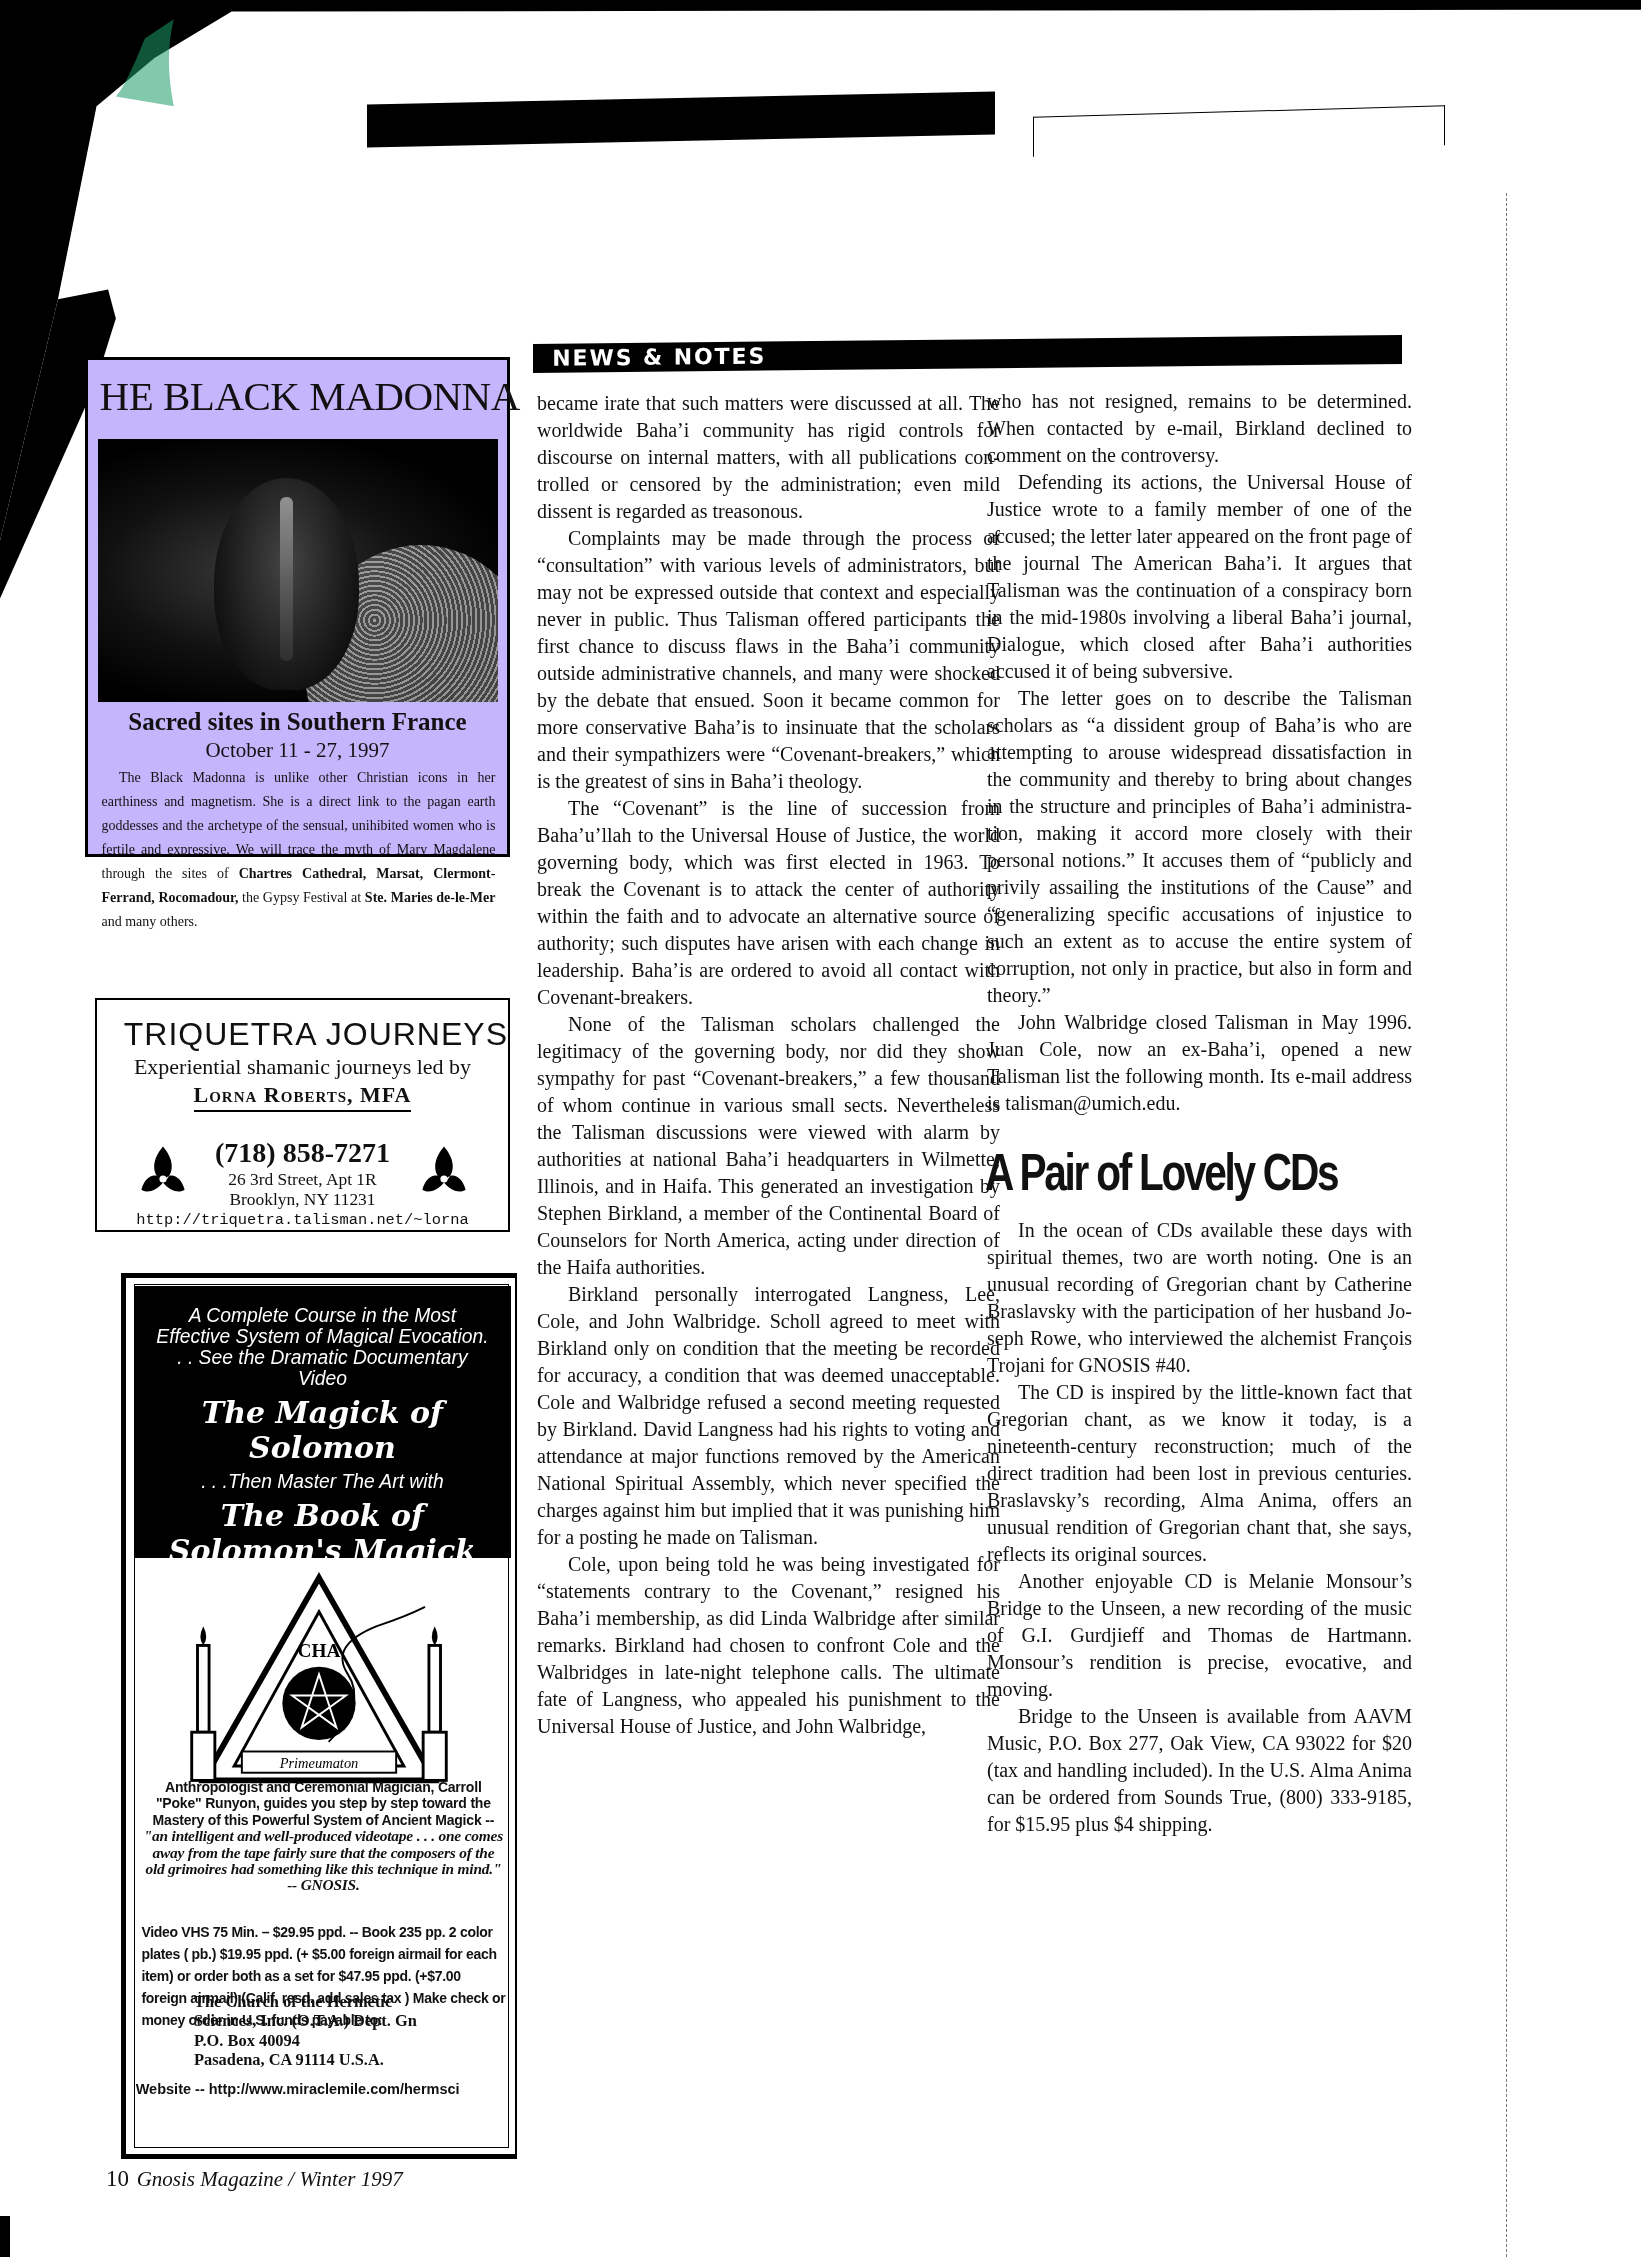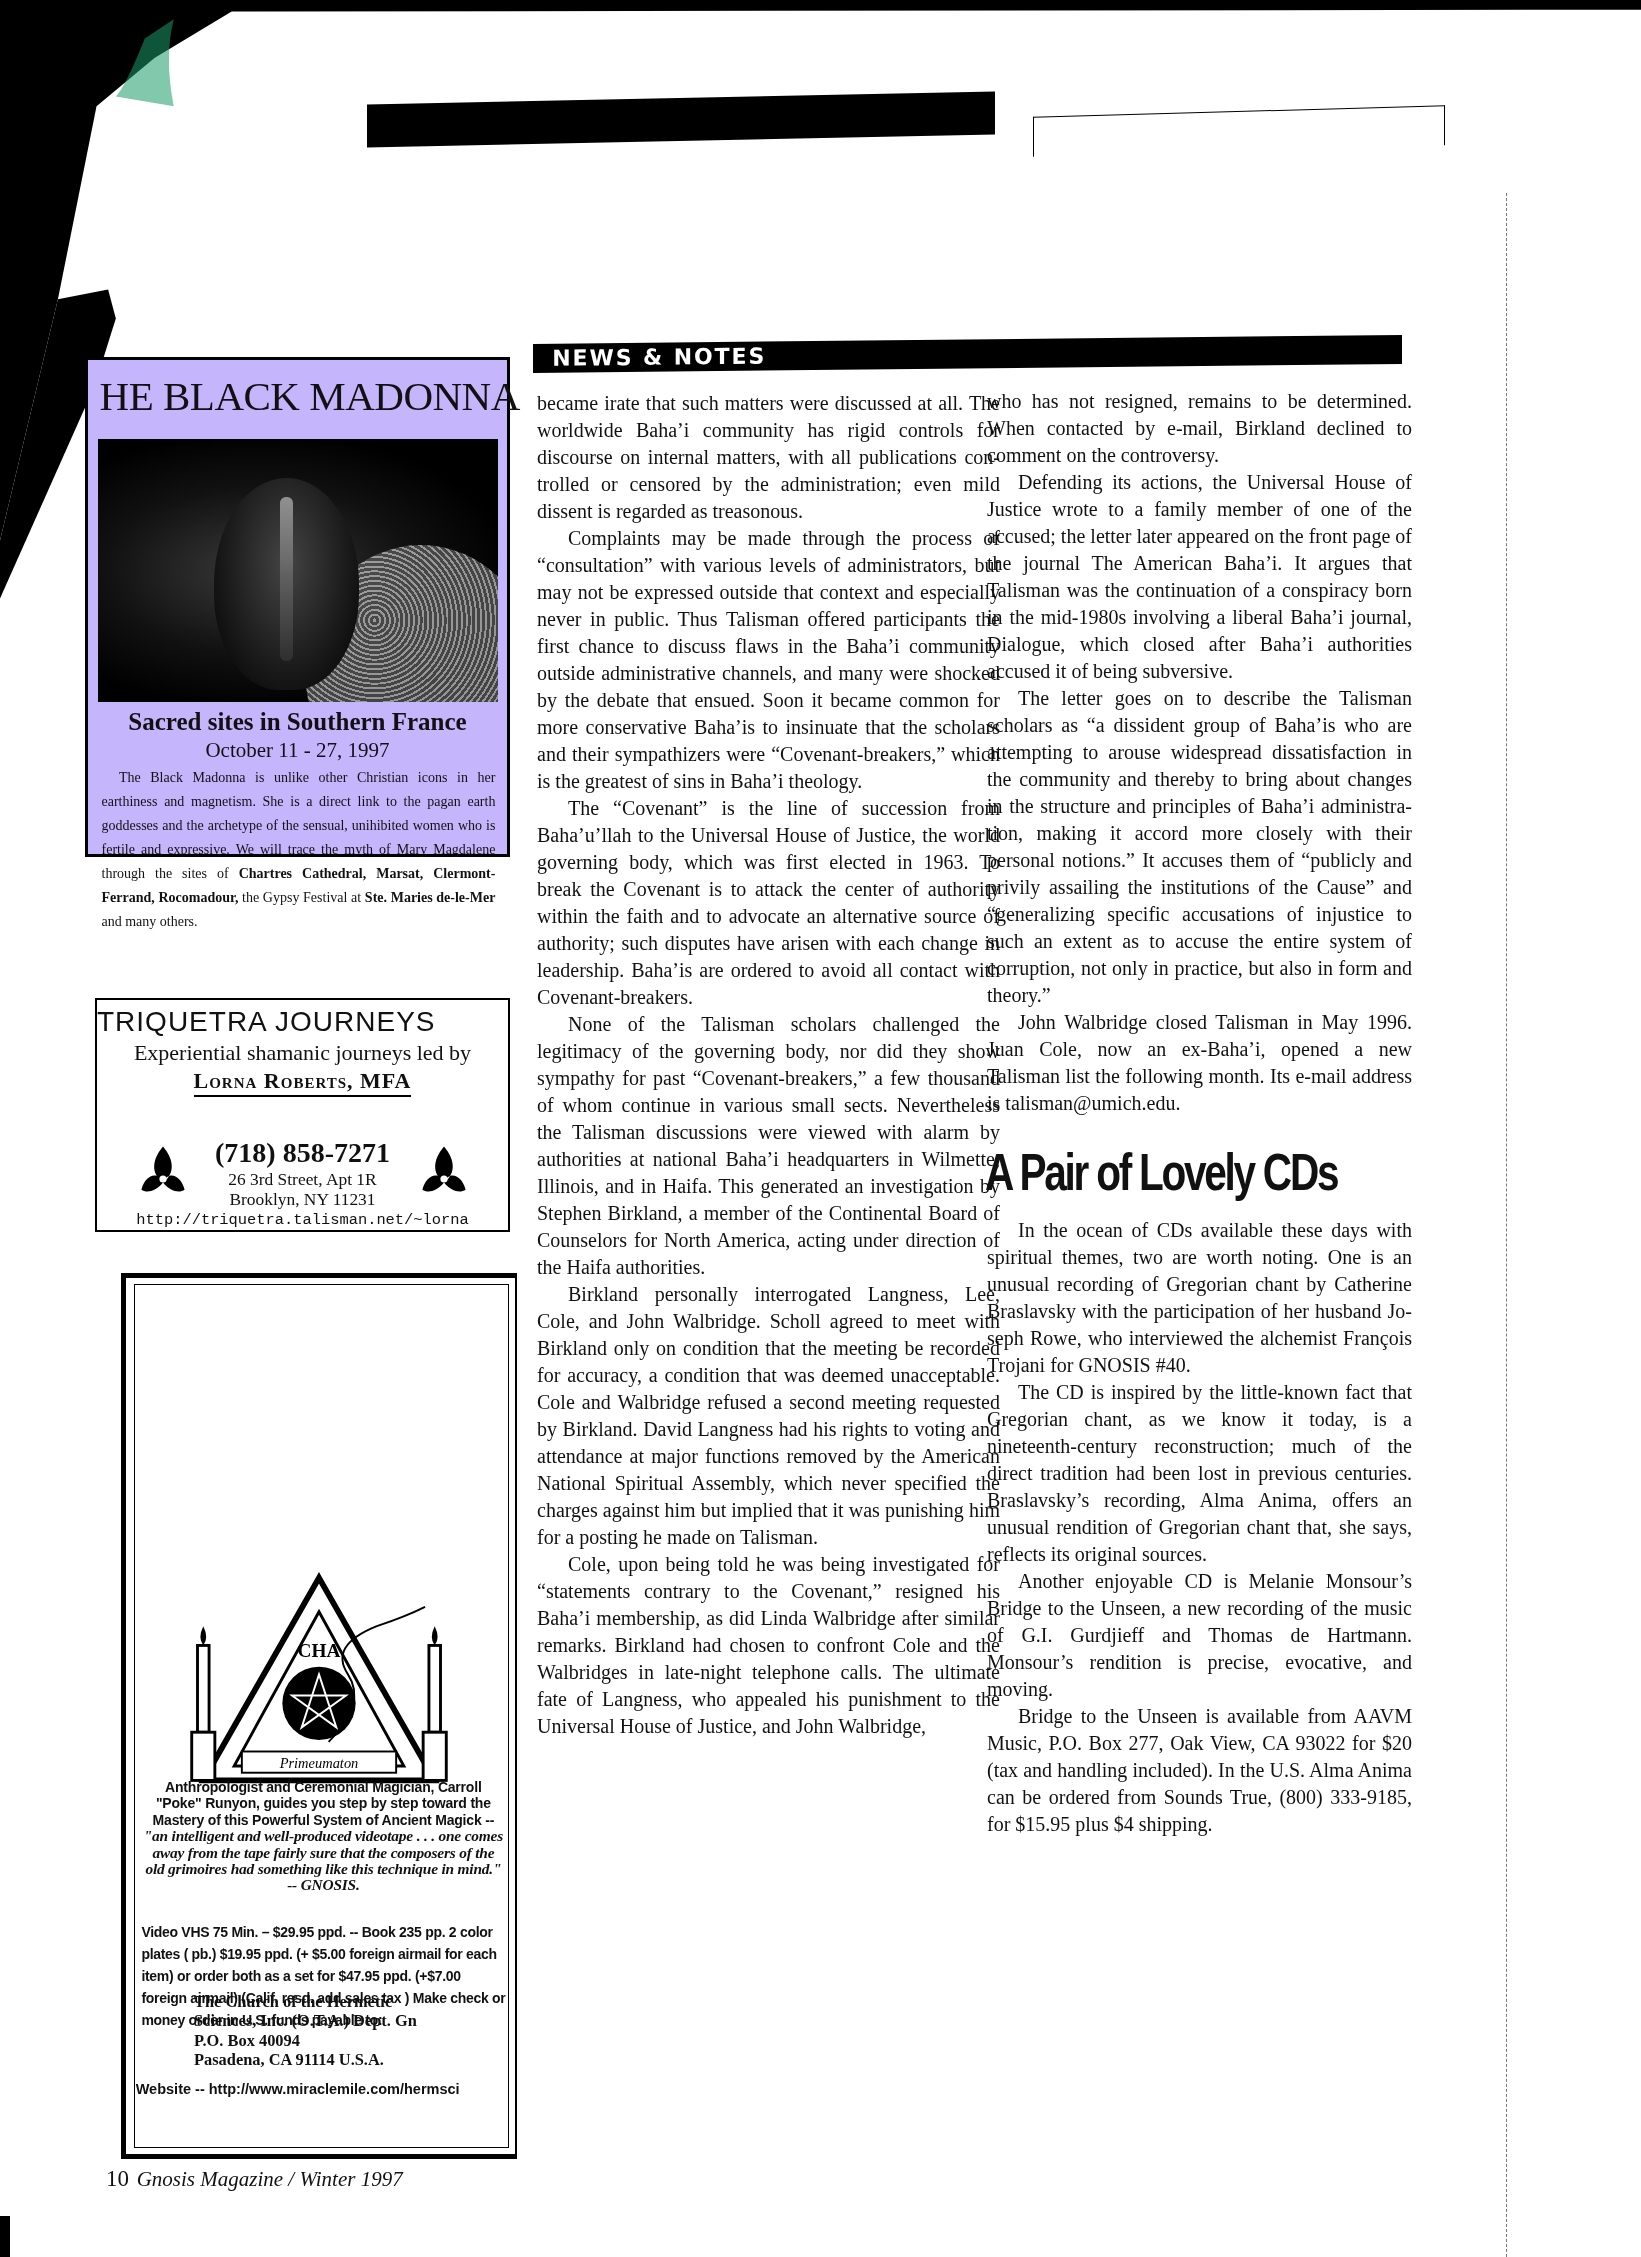--- a/index.html
+++ b/index.html
@@ -72,22 +72,22 @@
     position: absolute; top: 406px; left: 13.5px; right: 11.6px;
     font-size: 14px; line-height: 24px; text-align: justify; text-indent: 17.4px;
   }
   .ad-madonna .body b { font-weight: bold; }
 
   .ad-triquetra {
     position: absolute; left: 95px; top: 998px; width: 415px; height: 234px;
     border: 2.9px solid #000; box-sizing: border-box; background: #fff;
   }
   .ad-triquetra .name {
-    text-align: left; font-family: "Liberation Sans", sans-serif; font-size: 28px;
-    letter-spacing: 1px; margin-top: 7px; line-height: 1.1;
+    text-align: right; font-family: "Liberation Sans", sans-serif; font-size: 32px;
+    letter-spacing: 1px; margin-top: 17px; line-height: 1.1;
   }
   .ad-triquetra .tag { text-align: center; font-size: 22px; margin-top: 1.9px; }
   .ad-triquetra .person {
     text-align: center; font-size: 22px; font-weight: bold; letter-spacing: 1px;
     font-variant: small-caps; margin-top: 1.9px;
   }
   .ad-triquetra .rule {
     width: 217px; height: 1.9px; background: #000; margin: 1.9px auto 0 auto;
   }
   .ad-triquetra .phone {
@@ -220,20 +220,26 @@
   <div class="addr2">Brooklyn, NY 11231</div>
   <svg class="triq-icon right" viewBox="0 0 60 60">
     <path d="M30,4 C42,18 44,34 30,44 C16,34 18,18 30,4 Z M6,52 C10,36 24,30 30,44 C22,54 12,56 6,52 Z M54,52 C50,36 36,30 30,44 C38,54 48,56 54,52 Z" fill="#000"></path>
     <circle cx="30" cy="40" r="4" fill="#fff"></circle>
   </svg>
   <div class="url">http://triquetra.talisman.net/~lorna</div>
 </div>
 
 <div class="ad-solomon">
   <div class="inner"></div>
+  <div class="solomon-black">
+    <div class="intro">A Complete Course in the Most Effective System of Magical Evocation. . . See the Dramatic Documentary Video</div>
+    <div class="script">The Magick of Solomon</div>
+    <div class="then">. . .Then Master The Art with</div>
+    <div class="script">The Book of Solomon's Magick</div>
+  </div>
   <svg class="sigil" viewBox="0 0 280 240">
     <polygon points="140,10 260,220 20,220" fill="#fff" stroke="#000" stroke-width="6"></polygon>
     <polygon points="140,45 228,205 52,205" fill="none" stroke="#000" stroke-width="3"></polygon>
     <circle cx="140" cy="140" r="38" fill="#000"></circle>
     <polygon points="140,110 158,165 112,132 168,132 122,165" fill="none" stroke="#fff" stroke-width="2"></polygon>
     <text x="140" y="92" text-anchor="middle" font-family="Liberation Serif, serif" font-weight="bold" font-size="20" fill="#000">CHA</text>
     <rect x="60" y="190" width="160" height="22" fill="#fff" stroke="#000" stroke-width="2"></rect>
     <text x="140" y="207" text-anchor="middle" font-family="Liberation Serif, serif" font-style="italic" font-size="15" fill="#000">Primeumaton</text>
     <rect x="14" y="80" width="12" height="90" fill="#fff" stroke="#000" stroke-width="3"></rect>
     <path d="M20,60 Q14,72 20,80 Q26,72 20,60 Z" fill="#000"></path>

